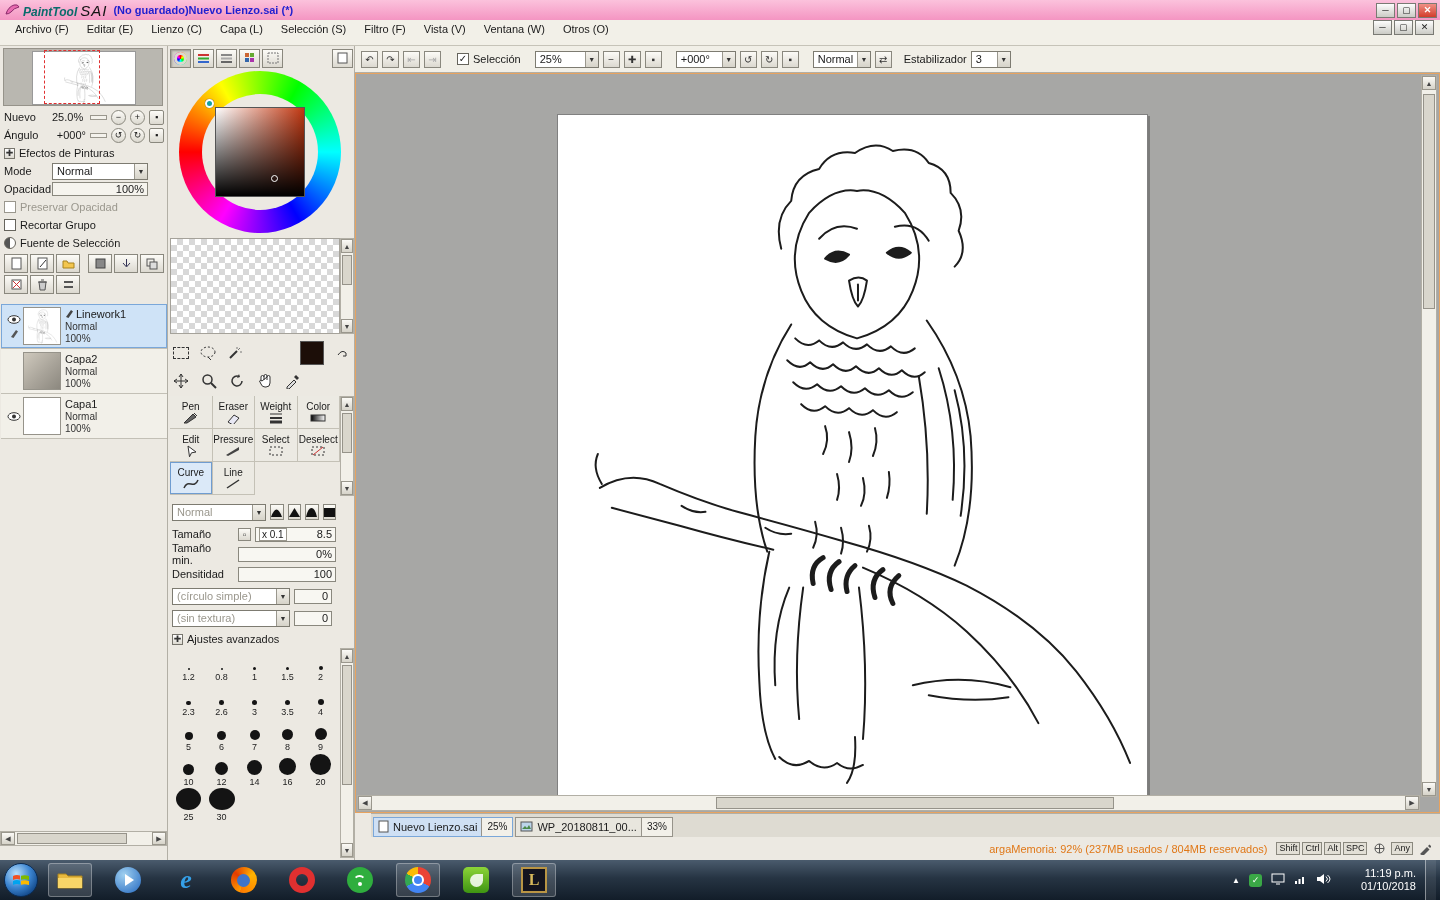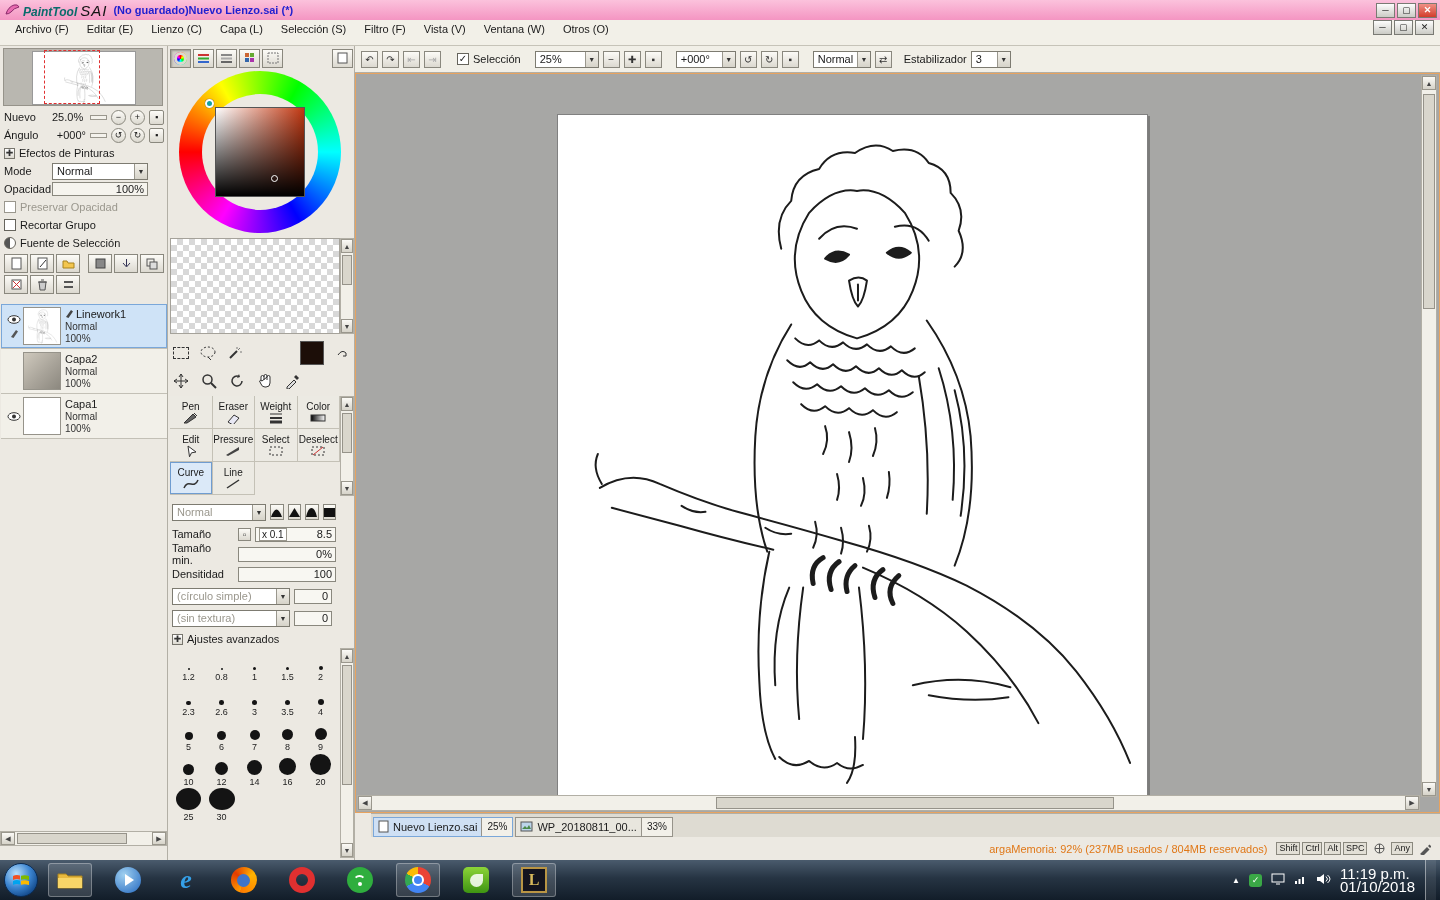--- a/index.html
+++ b/index.html
@@ -106,21 +106,21 @@
   .statusrow{left:0;top:791px;width:1085px;height:23px;background:#ece9e2;display:flex;align-items:center;justify-content:flex-end;gap:3px;padding:0 6px}
   .memtext{color:#e07818;font-size:11px;margin-right:6px}
   .keybox{border:1px solid #8a887e;background:#e2dfd6;font-size:9px;padding:1px 2px;line-height:9px}
 
   
   .taskbar{left:0;top:860px;width:1440px;height:40px;background:linear-gradient(#4a5b6d,#263443 45%,#121d29);display:flex;align-items:center;gap:10px;padding:0 0 0 4px}
   .orb{width:34px;height:34px;border-radius:50%;background:radial-gradient(circle at 35% 30%,#b9e0fb,#3d86d2 45%,#0c3f7e 85%);display:flex;align-items:center;justify-content:center;border:1px solid #0a2c55}
   .tbicon{width:44px;height:34px;display:flex;align-items:center;justify-content:center;border-radius:3px}
   .tbicon.open{background:rgba(255,255,255,.14);box-shadow:inset 0 0 0 1px rgba(255,255,255,.3)}
   .tray{margin-left:auto;display:flex;align-items:center;gap:9px;color:#fff;padding-right:4px}
-  .clock{text-align:left;font-size:15px;line-height:13px;color:#fff;width:76px}
+  .clock{text-align:right;font-size:11px;line-height:13px;color:#fff;width:76px}
   .showdesk{width:11px;height:40px;border-left:1px solid rgba(255,255,255,.45);background:rgba(255,255,255,.08)}
 </style>
 </head>
 <body>
 
 <svg width="0" height="0" style="position:absolute">
   <defs>
     <g id="owlg" fill="none" stroke="#1c1c1c" stroke-width="2" stroke-linecap="round" stroke-linejoin="round">
       <path d="M224 134 q-8-30 10-48 q2-26 28-32 q12-20 36-16 q20-14 38-2 q24-6 36 12 q22 6 22 30 q16 16 8 38 q10 22-4 36"></path>
       <path d="M252 98 q-24 38-8 78 q14 36 56 48 q42-12 56-48 q16-40-8-78 q-24-26-48-22 q-24-4-48 22z"></path>

